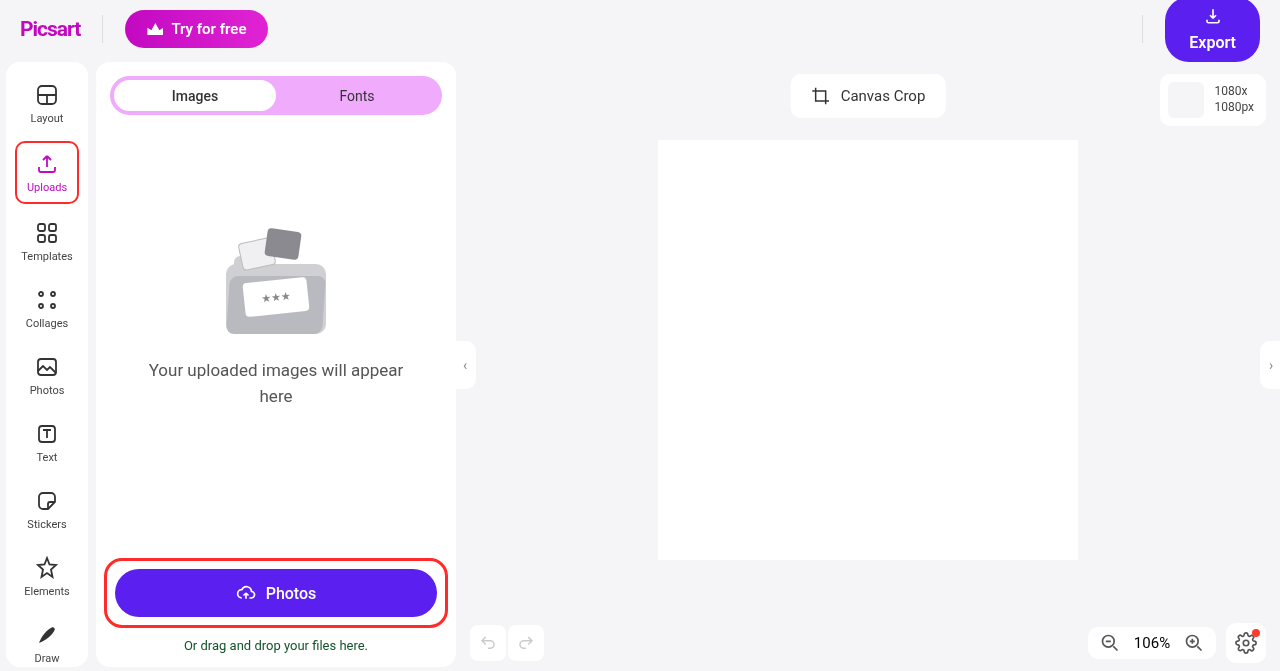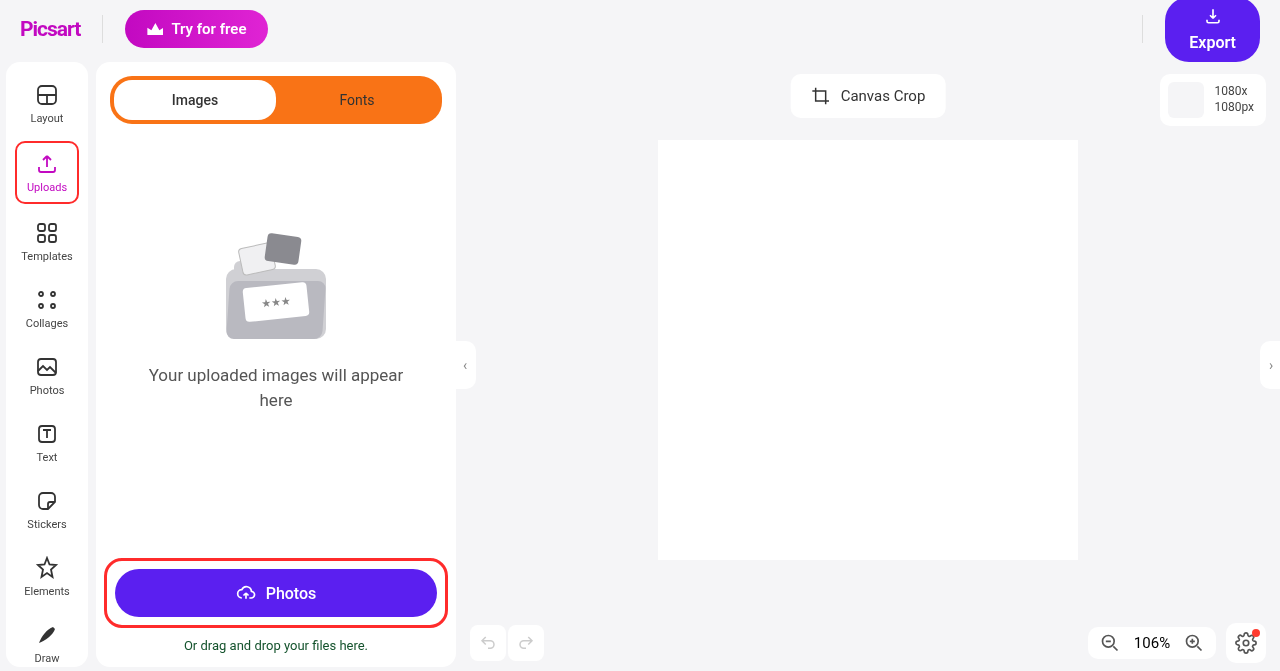--- a/index.html
+++ b/index.html
@@ -16,21 +16,21 @@
 .main { display: flex; height: 613px; }
 
 .rail { width: 82px; background: #fff; border-radius: 14px; margin: 4px 4px 4px 6px; display: flex; flex-direction: column; align-items: center; padding: 12px 0; gap: 8px; }
 .rail-item { display: flex; flex-direction: column; align-items: center; gap: 4px; padding: 8px 4px; border-radius: 10px; cursor: pointer; width: 64px; }
 .rail-item .ico { width: 26px; height: 26px; color: #333; display:flex; align-items:center; justify-content:center; }
 .rail-item .lbl { font-size: 11px; color: #444; }
 .rail-item.active { border: 2.5px solid #ff2b2b; }
 .rail-item.active .ico, .rail-item.active .lbl { color: #c209c1; }
 
 .panel { width: 360px; background: #fff; border-radius: 14px; margin: 4px 0 4px 4px; display: flex; flex-direction: column; padding: 14px; position: relative; }
-.tabs { background: #f97316; border-radius: 22px; display: flex; height: 48px; padding: 4px; }
+.tabs { background: #f0abfc; border-radius: 22px; display: flex; height: 39px; padding: 4px; }
 .tab { flex: 1; display: flex; align-items: center; justify-content: center; border-radius: 18px; font-size: 14px; cursor: pointer; color:#333; }
 .tab.active { background: #fff; font-weight: 500; }
 .empty-zone { flex: 1; display: flex; flex-direction: column; align-items: center; justify-content: center; gap: 14px; margin-top: -40px; }
 .empty-illus { width: 140px; height: 120px; position: relative; }
 .folder-back { position:absolute; bottom:10px; left:20px; width:100px; height:70px; background:#d0d0d4; border-radius:10px; }
 .folder-tab { position:absolute; bottom:70px; left:28px; width:34px; height:18px; background:#d0d0d4; border-radius:6px 6px 0 0; }
 .card1 { position:absolute; top:16px; left:34px; width:34px; height:28px; background:#f0f0f2; border:1px solid #bbb; border-radius:4px; transform:rotate(-12deg);} 
 .card2 { position:absolute; top:6px; left:60px; width:34px; height:28px; background:#8a8a90; border-radius:4px; transform:rotate(8deg);} 
 .folder-front { position:absolute; bottom:10px; left:22px; width:96px; height:58px; background:#b9b9c0; border-radius:8px; transform:skewX(-4deg);} 
 .stars-card { position:absolute; bottom:30px; left:38px; width:64px; height:34px; background:#fff; border-radius:4px; transform:rotate(-6deg); display:flex; align-items:center; justify-content:center; font-size:11px; color:#888;}

